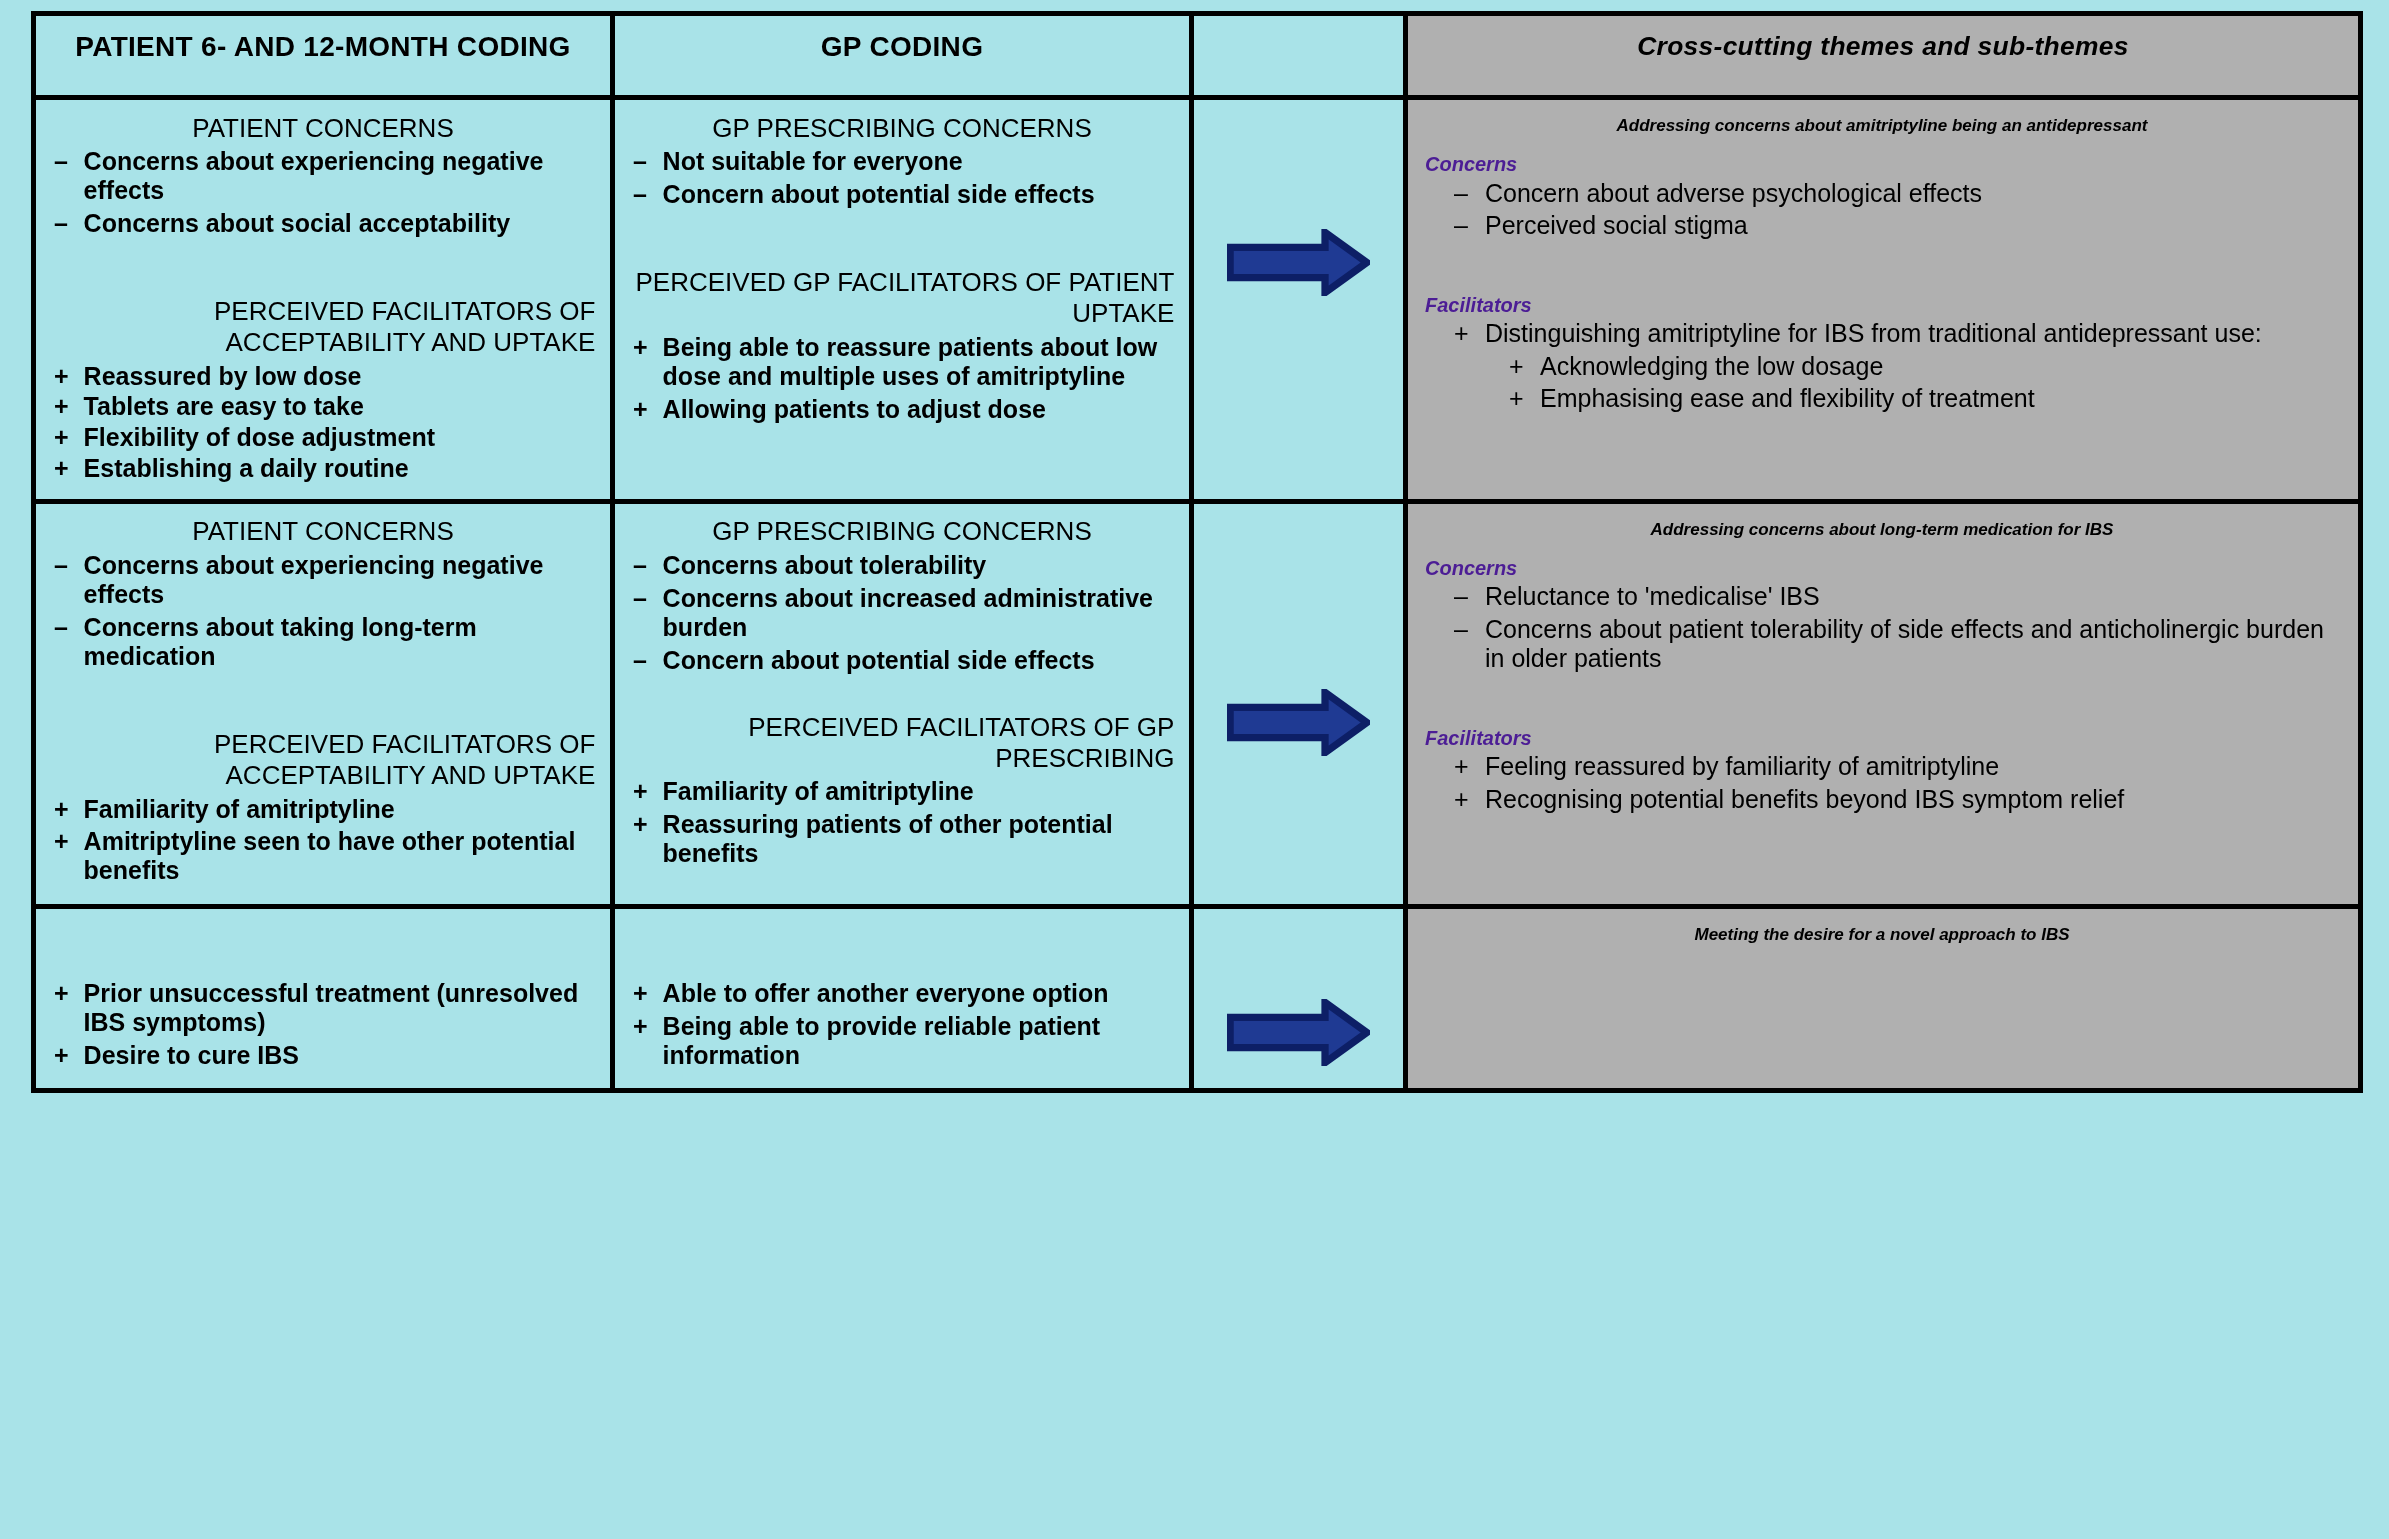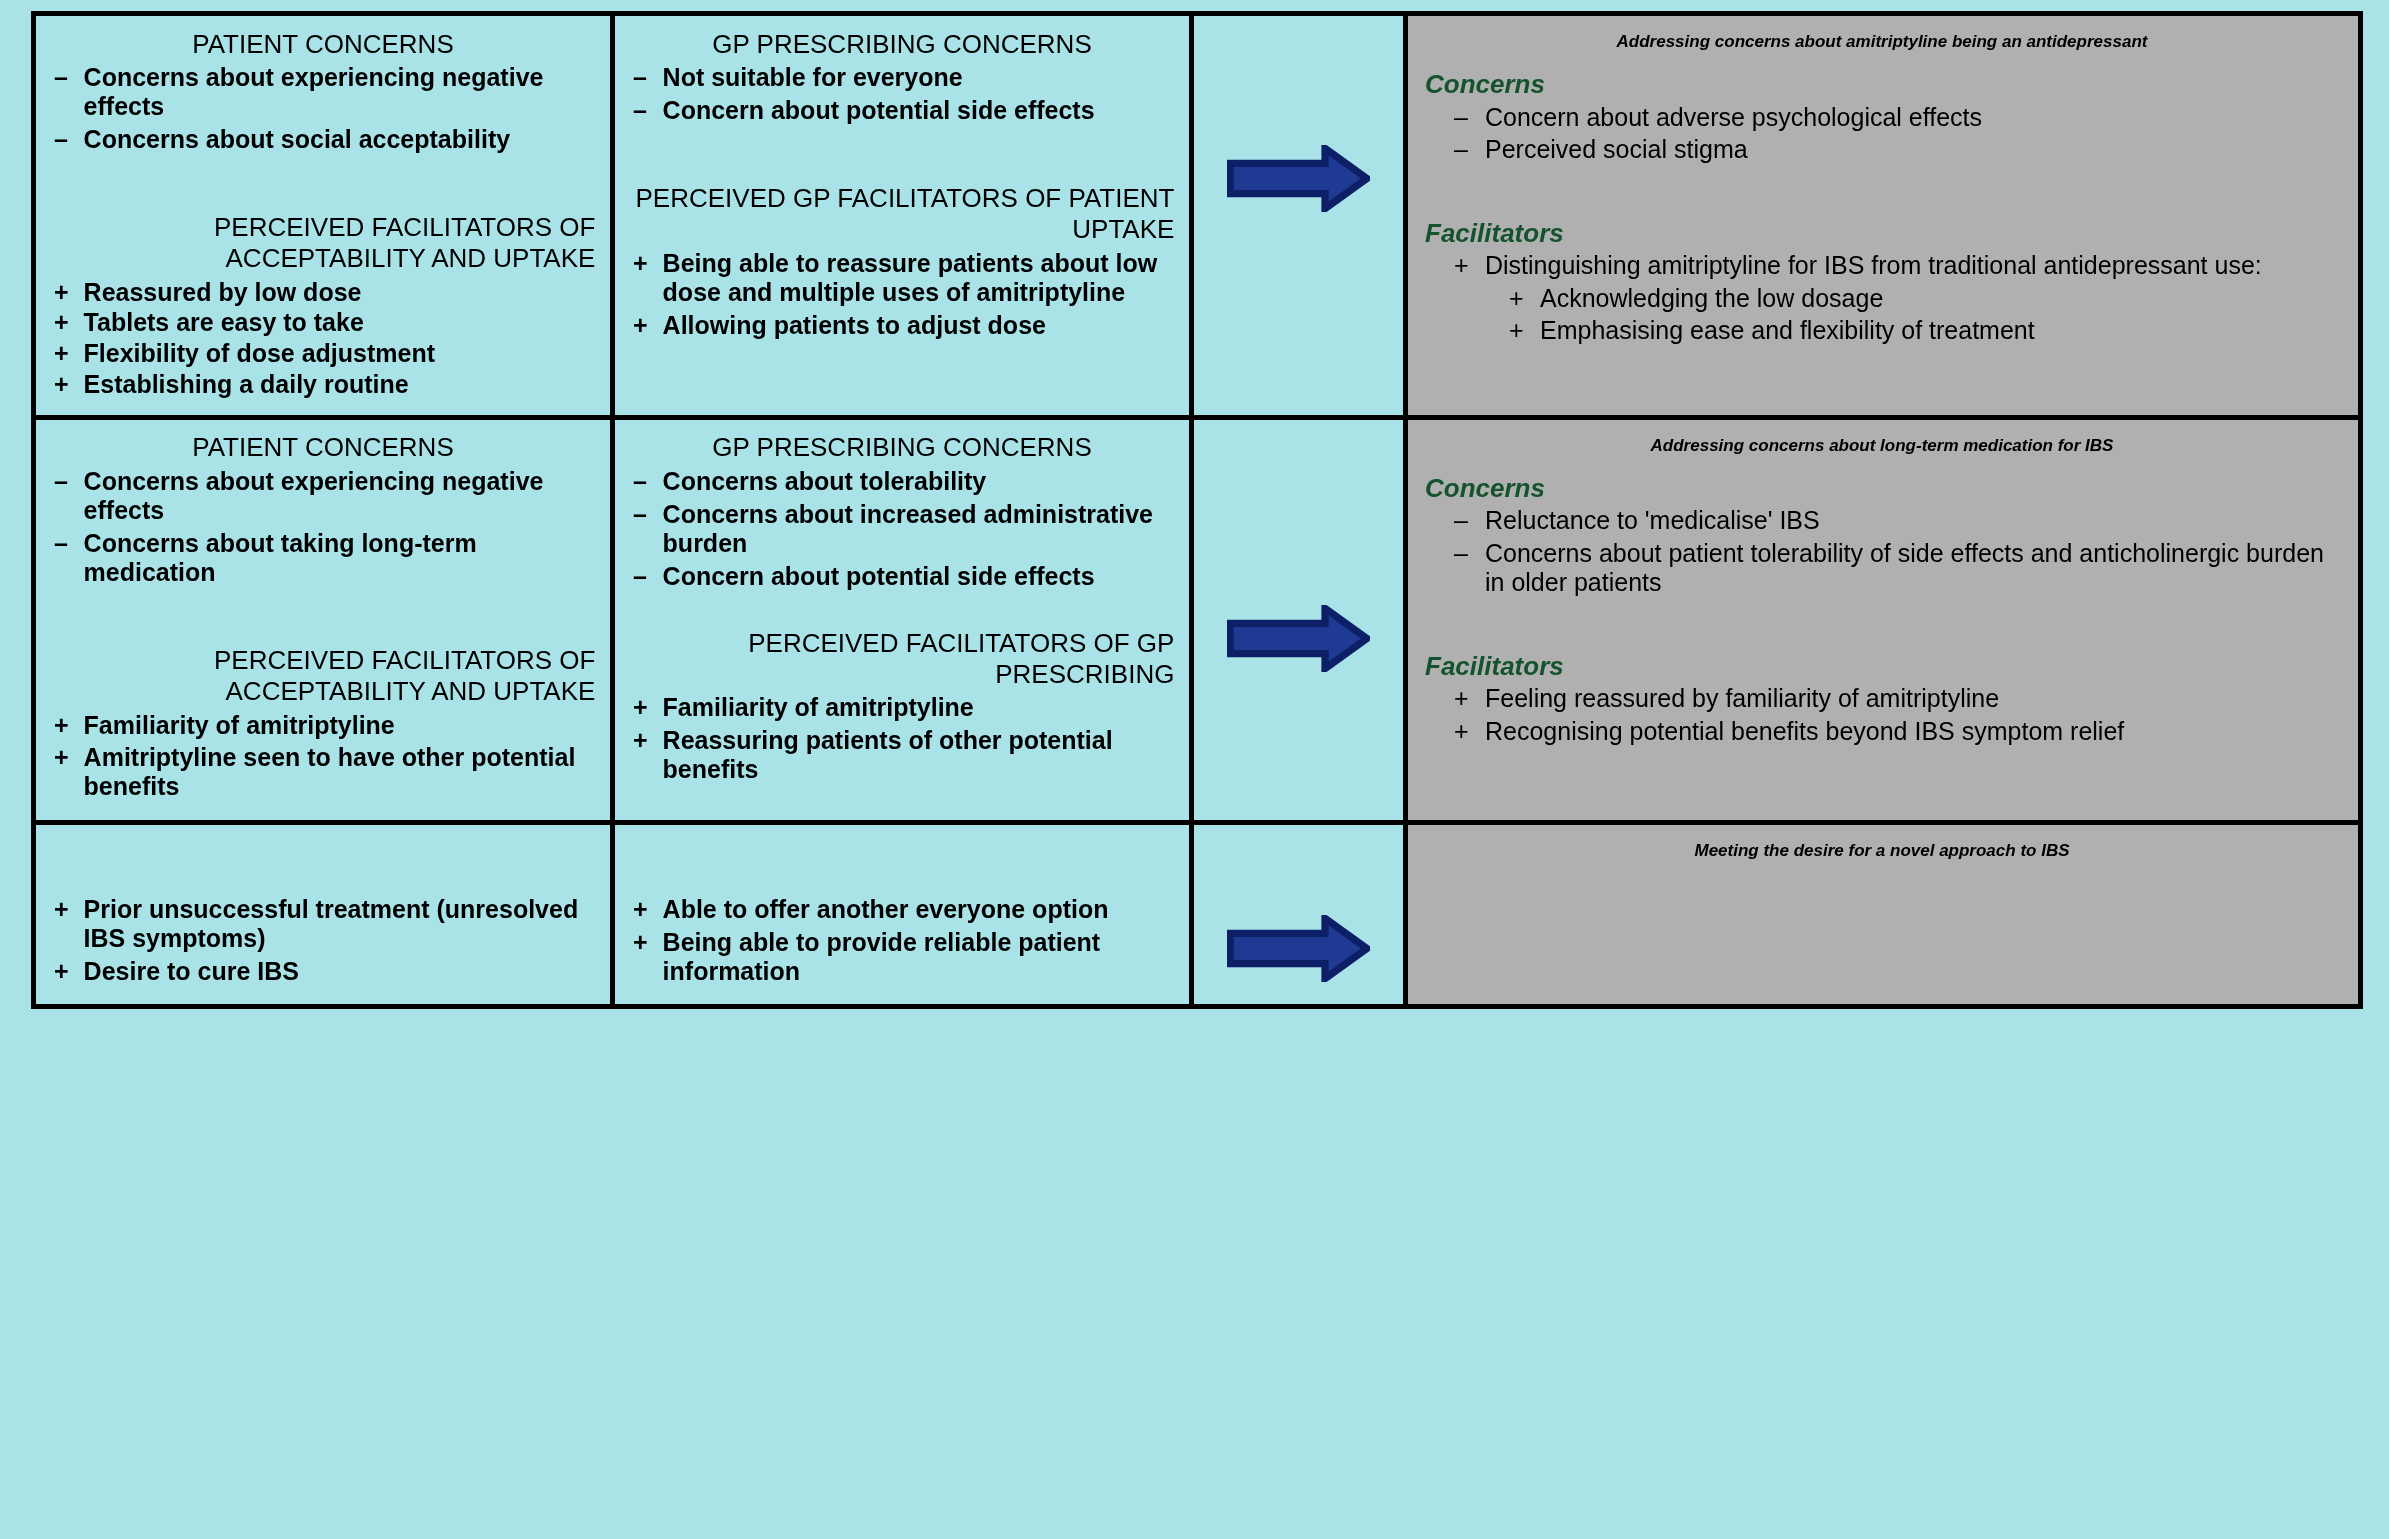--- a/index.html
+++ b/index.html
@@ -92,24 +92,24 @@
   .theme-title{
     font-size:17px;
     font-style:italic;
     font-weight:600;
     text-align:center;
     line-height:1.2;
     margin:3.4px 0 0 0;
     padding:0 22.5px;
   }
   .sub-label{
-    font-size:26px;
+    font-size:20px;
     font-style:italic;
     font-weight:700;
-    color:#14532d;
+    color:#4c1d95;
     margin:17px 0 2.2px 0;
   }
   ul.glist{
     list-style:none;
     margin:2.2px 0 0 0;
     padding:0 0 0 29px;
   }
   ul.glist li{
     position:relative;
     font-size:25px;
@@ -142,20 +142,26 @@
 <div class="frame">
 <table class="grid">
   <colgroup>
     <col class="w1">
         <col class="w2">
         <col class="w3">
         <col class="w4">
   </colgroup>
 
   <tbody>
+        <tr>
+    <td class="col-teal hdr">PATIENT 6- AND 12-MONTH CODING</td>
+    <td class="col-teal hdr">GP CODING</td>
+    <td class="col-teal hdr"></td>
+    <td class="col-gray hdr hdr-italic">Cross-cutting themes and sub-themes</td>
+  </tr>
 
   <tr>
     <td class="col-teal cell">
       <div class="sec-title">PATIENT CONCERNS</div>
       <ul class="blist">
         <li><span class="mk">–</span><span>Concerns about experiencing negative effects</span></li>
         <li><span class="mk">–</span><span>Concerns about social acceptability</span></li>
       </ul>
       <div class="gap-lg"></div>
       <div class="sec-title left">PERCEIVED FACILITATORS OF ACCEPTABILITY AND UPTAKE</div>

